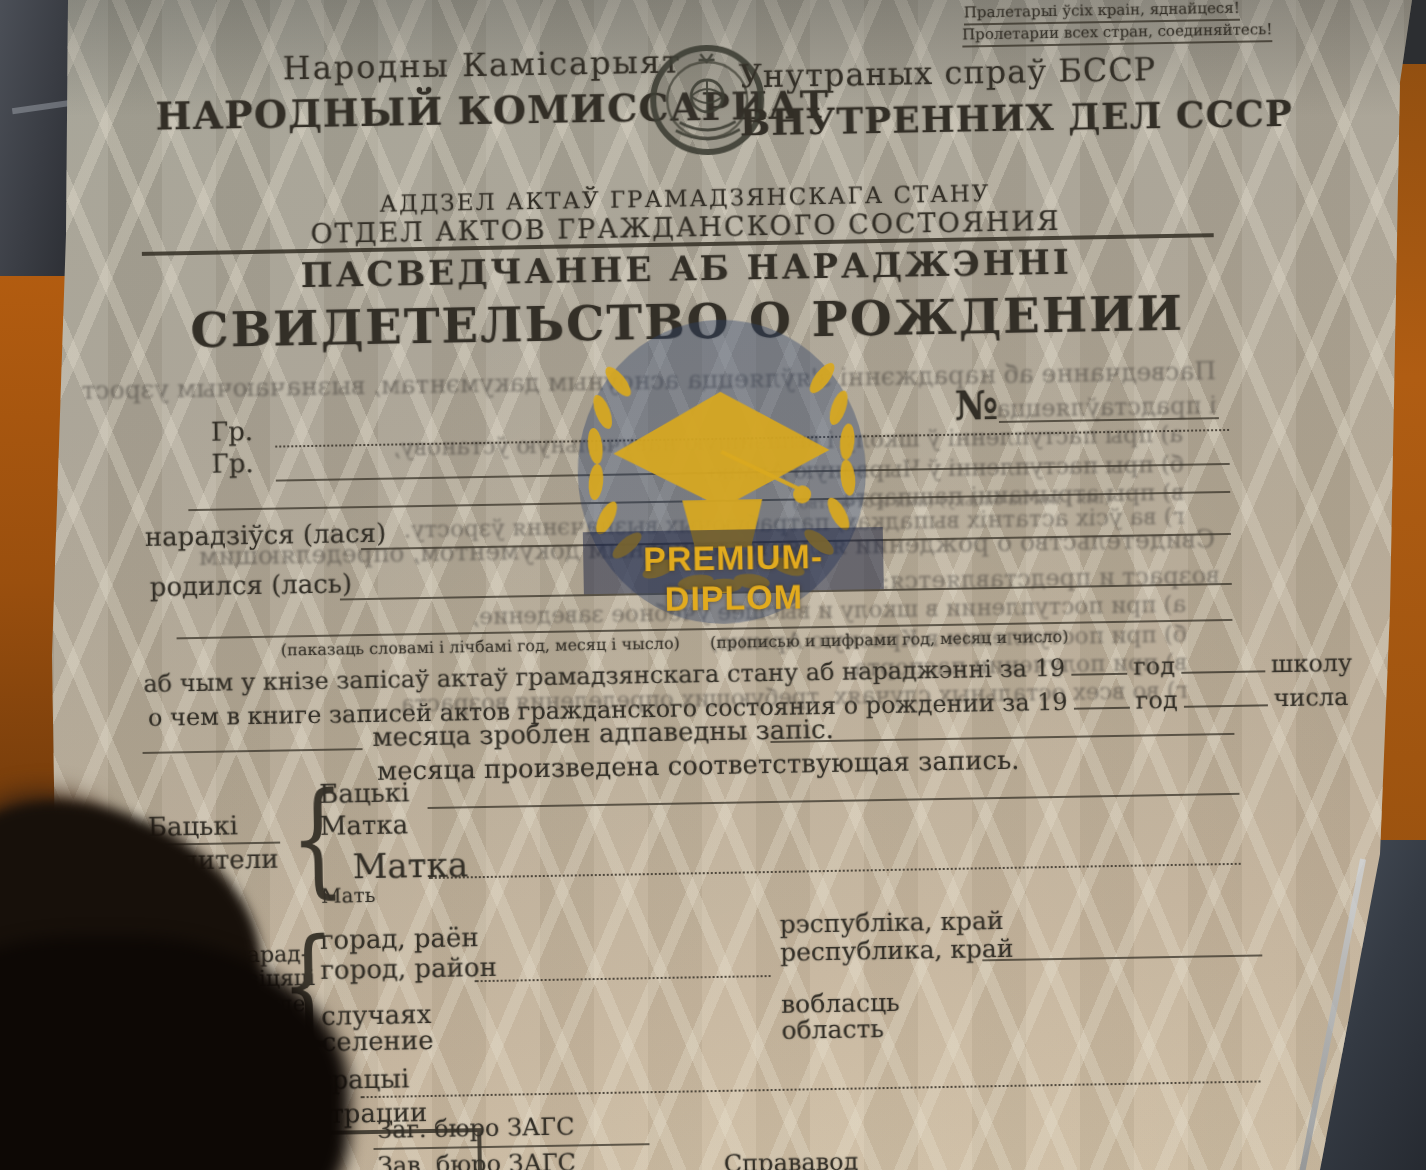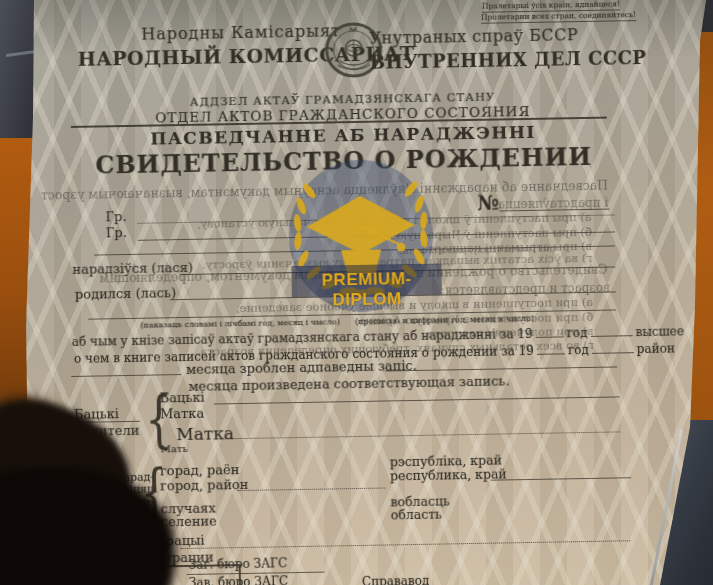--- a/index.html
+++ b/index.html
@@ -140,24 +140,24 @@
       <div class="ln" style="left:170px;top:296px;width:446px;"></div>
       <div class="ln" style="left:88px;top:314px;width:528px;"></div>
 
       <div class="t" style="left:140px;top:318px;font-size:8px;">
         <span>(паказаць словамі і лічбамі год, месяц і чысло)</span>
         <span style="display:inline-block;width:10px;"></span>
         <span>(прописью и цифрами год, месяц и число)</span>
       </div>
 
       <div class="t" style="left:71px;top:331px;font-size:12px;">
-        <span>аб чым  у кнізе запісаў актаў грамадзянскага стану аб нараджэнні за 19</span><span class="ib" style="width:28px;"></span><span>год</span><span class="ib" style="width:42px;"></span><span>высшее</span>
+        <span>аб чым  у кнізе запісаў актаў грамадзянскага стану аб нараджэнні за 19</span><span class="ib" style="width:28px;"></span><span>год</span><span class="ib" style="width:42px;"></span><span>школу</span>
       </div>
       <div class="t" style="left:73px;top:348px;font-size:12px;">
-        <span>о чем в книге записей актов  гражданского состояния о рождении за 19</span><span class="ib" style="width:28px;"></span><span>год</span><span class="ib" style="width:42px;"></span><span>район</span>
+        <span>о чем в книге записей актов  гражданского состояния о рождении за 19</span><span class="ib" style="width:28px;"></span><span>год</span><span class="ib" style="width:42px;"></span><span>числа</span>
       </div>
 
       <div class="ln" style="left:70px;top:371px;width:110px;"></div>
       <div class="t" style="left:185px;top:360px;font-size:13px;">месяца зроблен адпаведны запіс.</div>
       <div class="ln" style="left:384px;top:371px;width:232px;"></div>
       <div class="t" style="left:187px;top:377px;font-size:13px;">месяца произведена соответствующая запись.</div>
 
       <div class="t" style="left:72px;top:403px;font-size:13px;">Бацькі</div>
       <div class="ln" style="left:70px;top:417px;width:68px;"></div>
       <div class="t" style="left:72px;top:420px;font-size:13px;">Родители</div>

